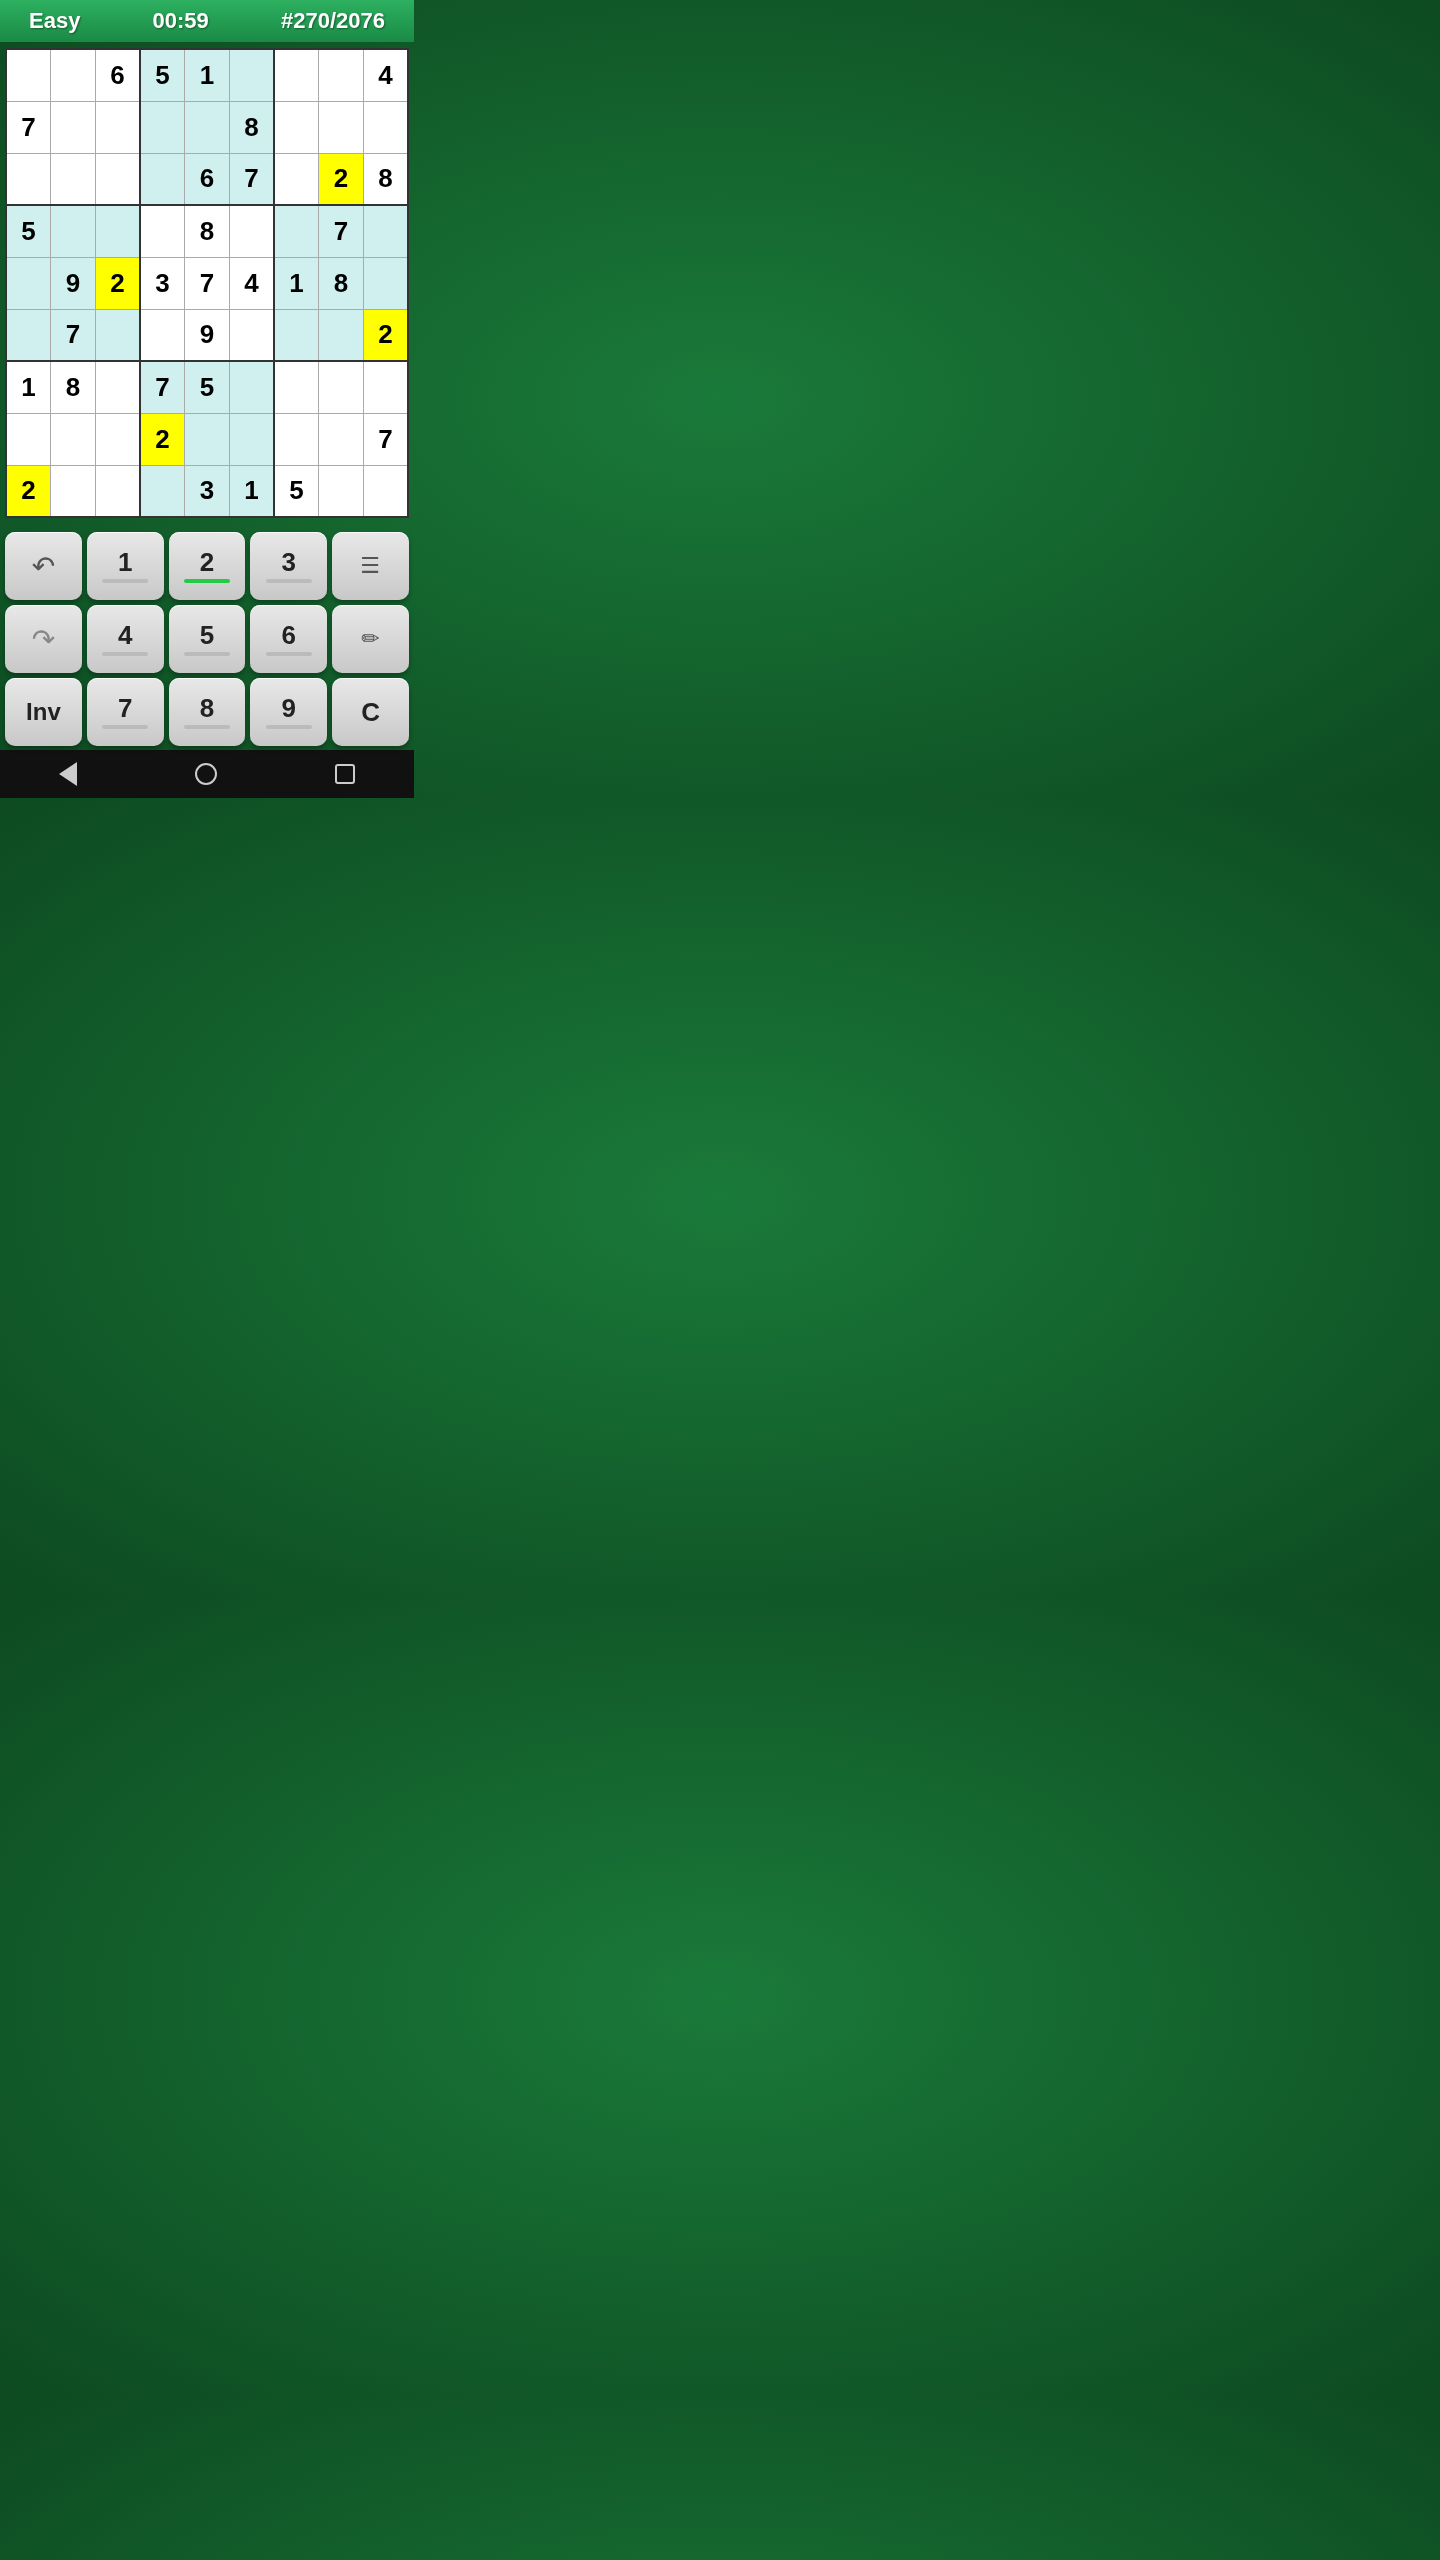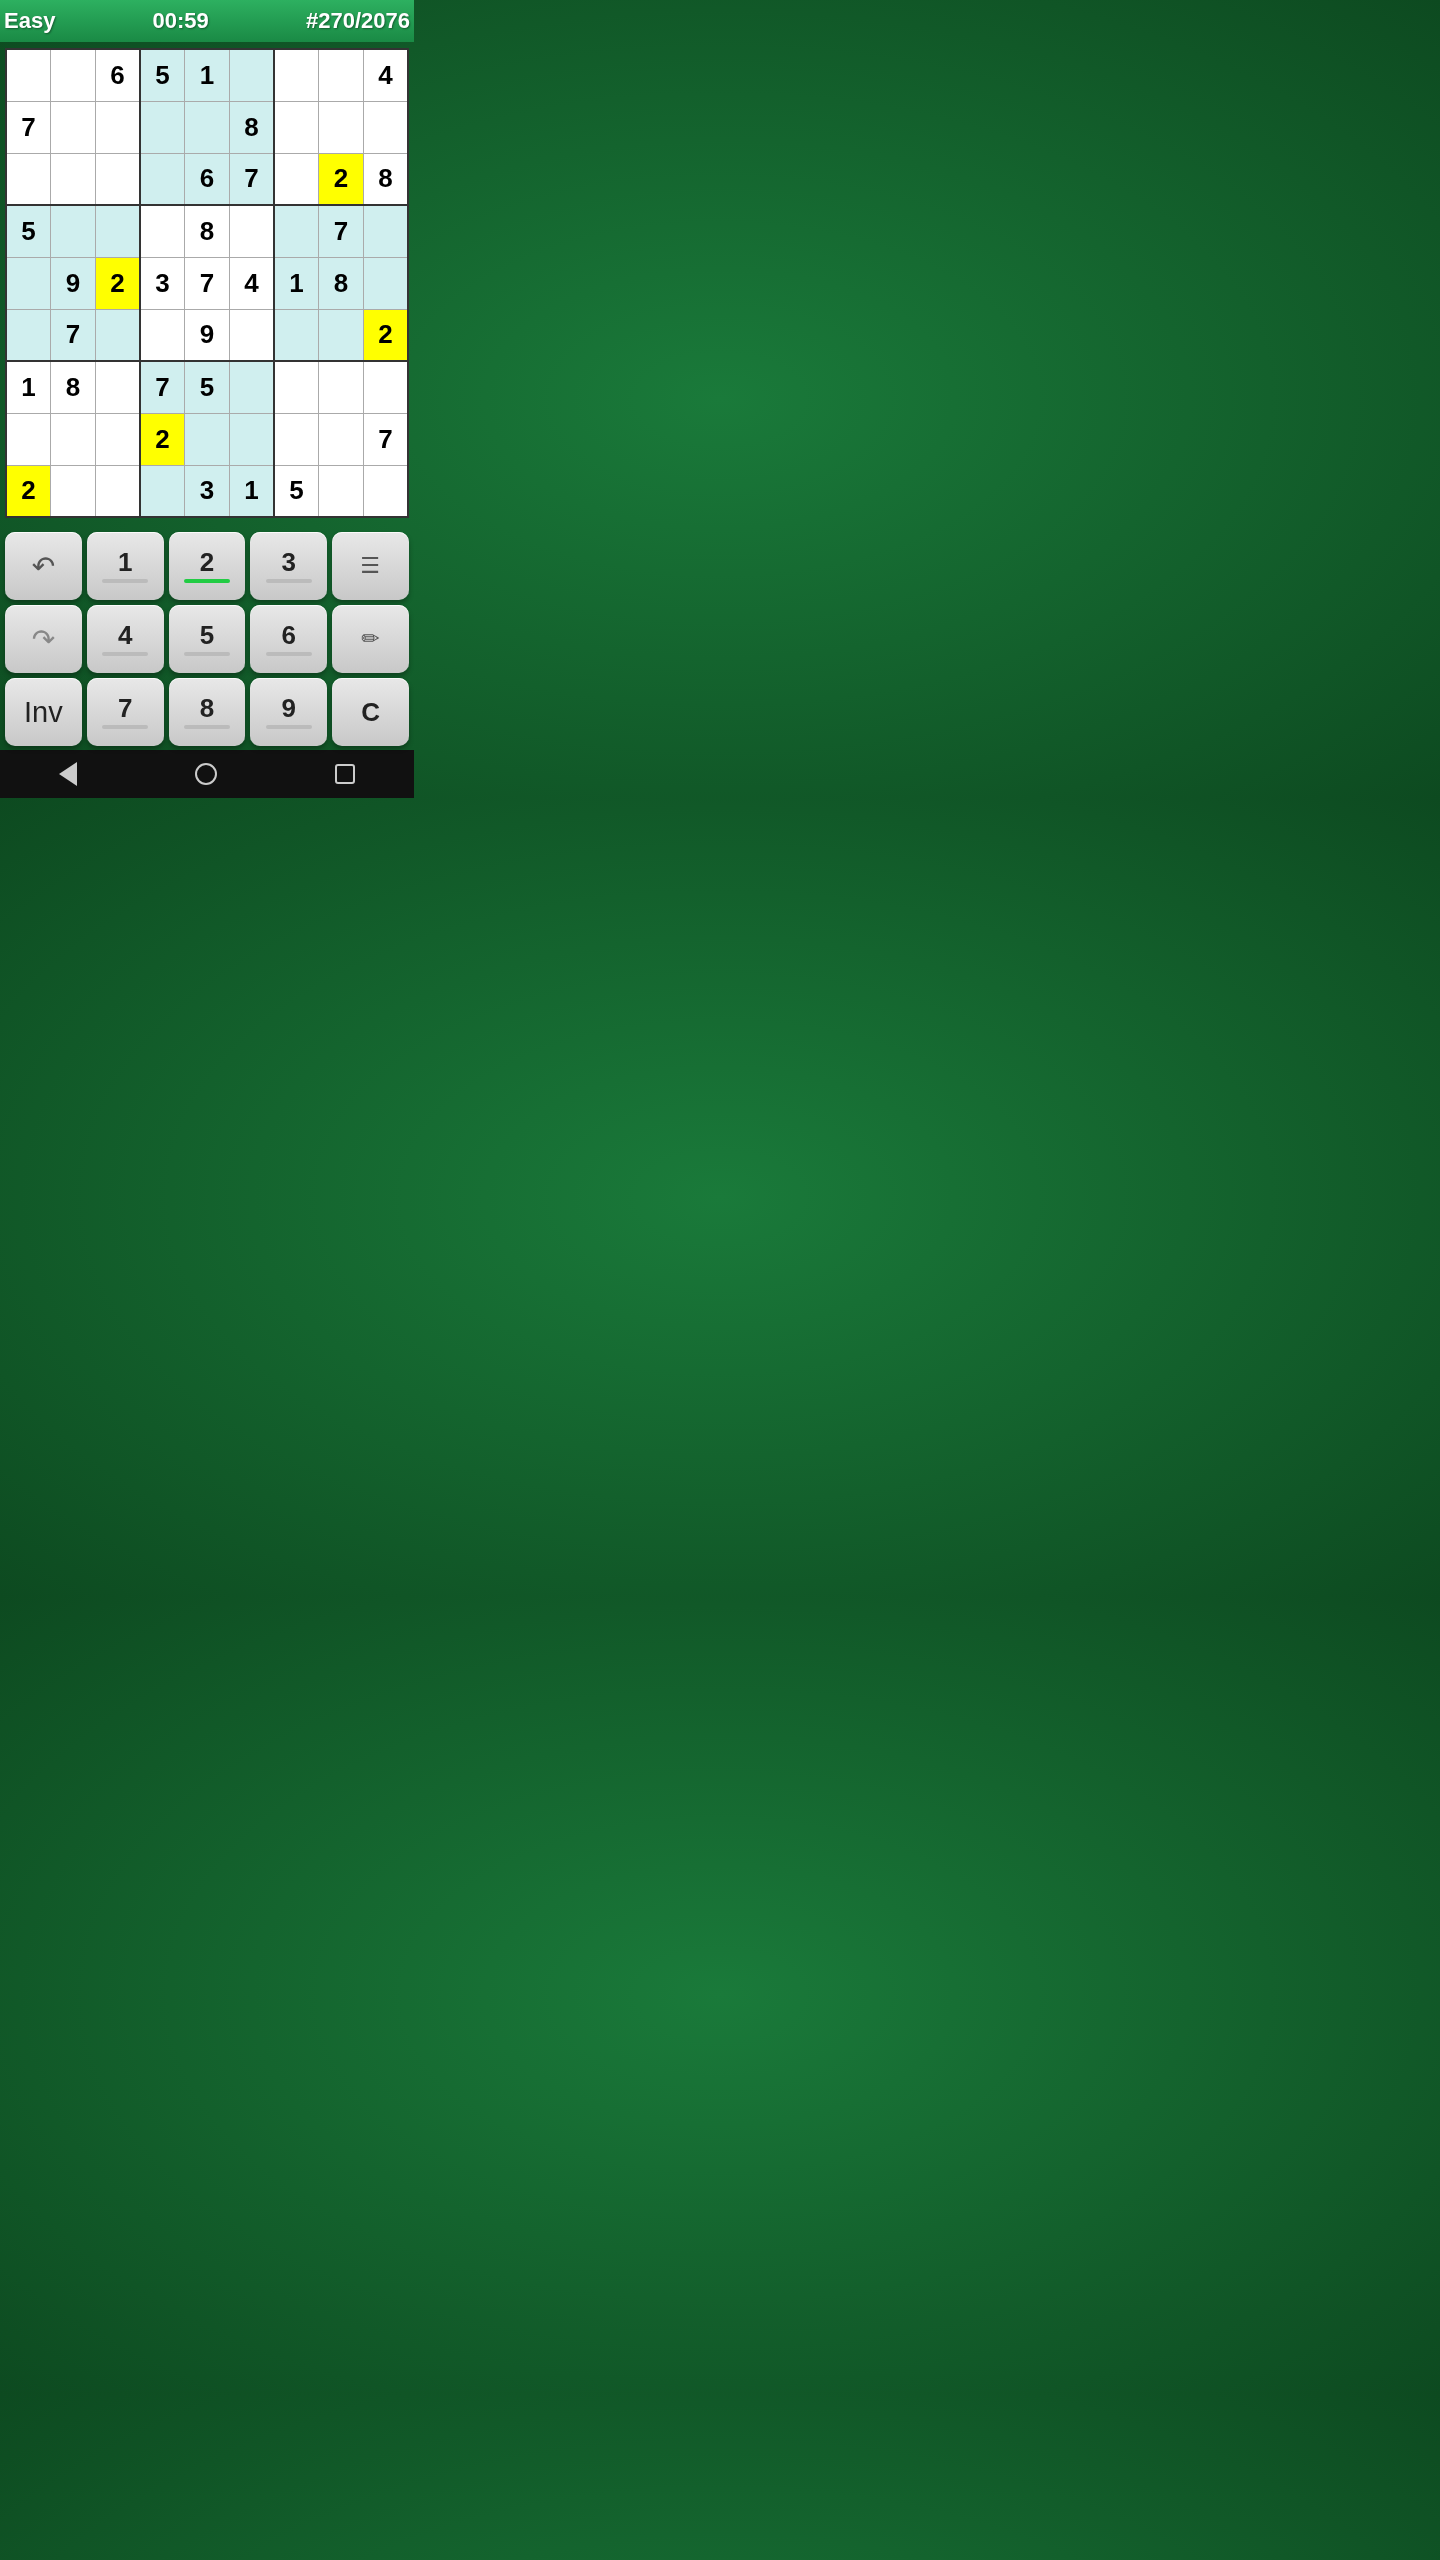--- a/index.html
+++ b/index.html
@@ -12,21 +12,21 @@
       flex-direction: column;
       align-items: center;
       overflow-x: hidden;
     }
 
     
     .header {
       width: 100%;
       display: flex;
       justify-content: space-between;
-      padding: 8px 4px;
+      padding: 8px 29px;
       background: linear-gradient(180deg, #2db060 0%, #1a8a45 100%);
     }
     .header-text {
       color: white;
       font-size: 22px;
       font-weight: bold;
       text-shadow: 1px 1px 2px rgba(0,0,0,0.4);
     }
 
     
@@ -99,21 +99,21 @@
       background: #bbb;
       margin-top: 4px;
     }
     .numpad-btn .btn-bar.green {
       background: #22cc44;
     }
     .icon-undo { font-size: 28px; color: #555; }
     .icon-redo { font-size: 28px; color: #888; }
     .icon-menu { font-size: 22px; color: #555; line-height: 1.2; letter-spacing: 1px; }
     .icon-pencil { font-size: 22px; color: #555; }
-    .btn-inv { font-size: 29px; font-weight: normal; color: #222; }
+    .btn-inv { font-size: 24px; font-weight: bold; color: #222; }
     .btn-c { font-size: 26px; font-weight: bold; color: #222; }
 
     
     .bottom-nav {
       width: 100%;
       height: 48px;
       background: #111;
       display: flex;
       align-items: center;
       justify-content: space-around;

